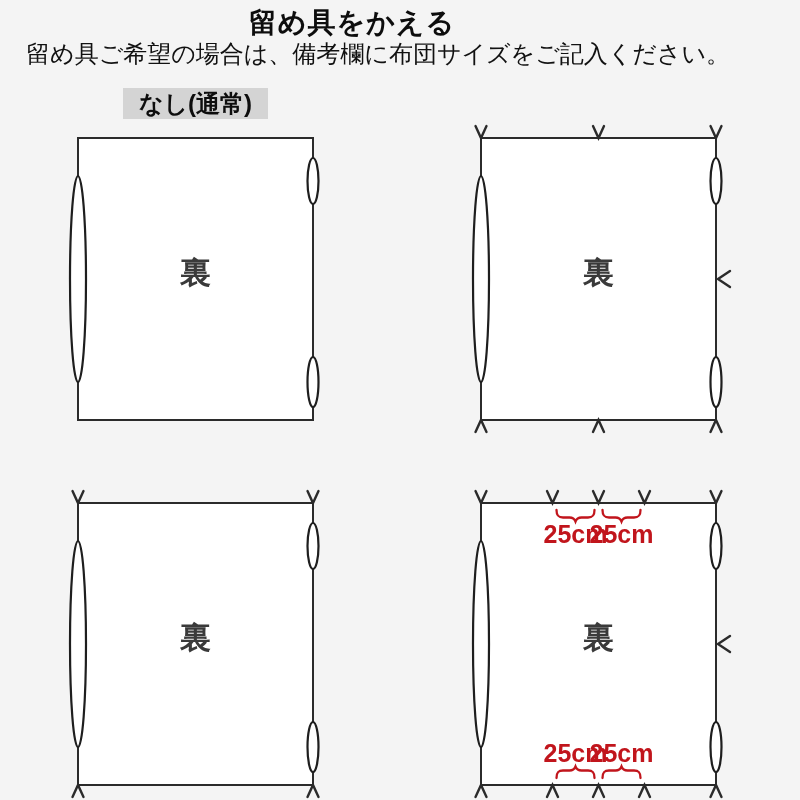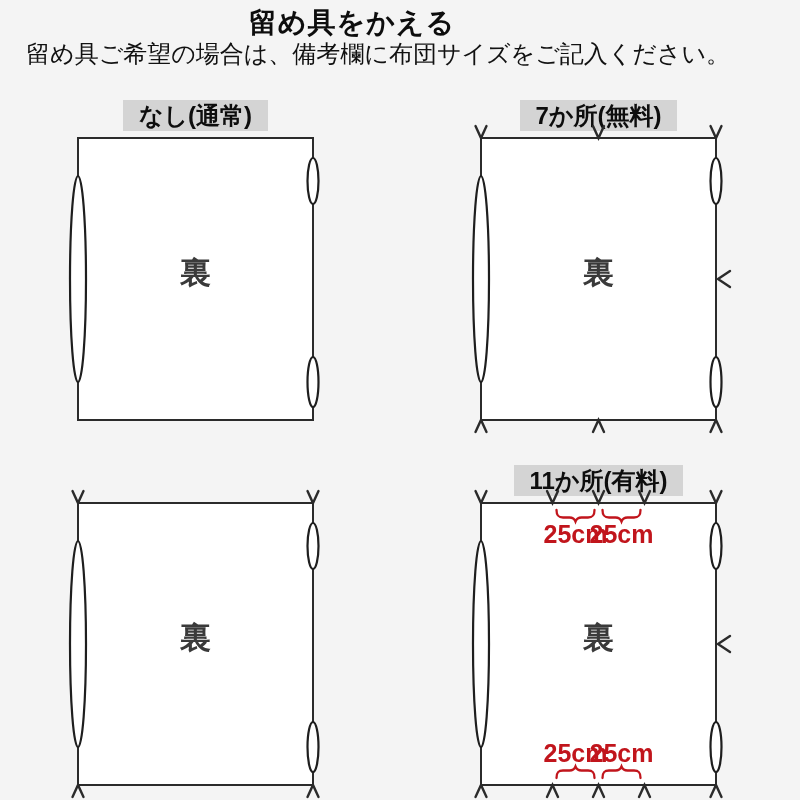--- a/index.html
+++ b/index.html
@@ -19,21 +19,21 @@
   }
   .subtitle {
     position: absolute; left: 0; top: 38px; width: 756px;
     text-align: center; font-size: 24px; font-weight: normal; color: #111;
   }
   .panel { position: absolute; width: 285px; height: 365px; }
   .panel-1 { left: 53px;  top: 88px; }
   .panel-2 { left: 456px; top: 88px; }
   .panel-3 { left: 53px;  top: 453px; }
   .panel-4 { left: 456px; top: 453px; }
-  .band-wrap { position: absolute; left: 0; top: 0; width: 100%; text-align: center; margin-top: 12px; }
+  .band-wrap { position: absolute; left: 0; top: 0; width: 100%; text-align: center; }
   .band {
     display: inline-block;
     background: #d4d4d4;
     color: #0d0d0d;
     font-size: 24px; font-weight: bold; line-height: 31px;
     padding: 0 16px;
   }
   .diagram { position: absolute; left: 0; top: 30px; }
   .outline { fill: #ffffff; stroke: #2b2b2b; stroke-width: 2; }
   .loop { fill: #ffffff; stroke: #1e1e1e; stroke-width: 2.2; }
@@ -57,23 +57,20 @@
     <svg class="diagram" width="285" height="330" viewBox="0 0 285 330">
       <rect class="outline" x="25" y="20" width="235" height="282"></rect>
       <ellipse class="loop" cx="25" cy="161" rx="8" ry="103"></ellipse>
       <ellipse class="loop" cx="260" cy="63" rx="5.5" ry="23"></ellipse>
       <ellipse class="loop" cx="260" cy="264" rx="5.5" ry="25"></ellipse>
       <text class="back-text" x="142.5" y="165" text-anchor="middle">裏</text>
     </svg>
   </section>
 
   <section class="panel panel-2">
-    <div class="band-wrap">
-      <span class="band">7か所(無料)</span>
-    </div>
     <svg class="diagram" width="285" height="330" viewBox="0 0 285 330">
       <rect class="outline" x="25" y="20" width="235" height="282"></rect>
       <ellipse class="loop" cx="25" cy="161" rx="8" ry="103"></ellipse>
       <ellipse class="loop" cx="260" cy="63" rx="5.5" ry="23"></ellipse>
       <ellipse class="loop" cx="260" cy="264" rx="5.5" ry="25"></ellipse>
       <g class="marks">
         <path d="M19.5 8 L25 20 L30.5 8"></path>
         <path d="M137 8 L142.5 20 L148 8"></path>
         <path d="M254.5 8 L260 20 L265.5 8"></path>
         <path d="M19.5 314 L25 302 L30.5 314"></path>
@@ -95,23 +92,20 @@
         <path d="M19.5 8 L25 20 L30.5 8"></path>
         <path d="M254.5 8 L260 20 L265.5 8"></path>
         <path d="M19.5 314 L25 302 L30.5 314"></path>
         <path d="M254.5 314 L260 302 L265.5 314"></path>
       </g>
       <text class="back-text" x="142.5" y="165" text-anchor="middle">裏</text>
     </svg>
   </section>
 
   <section class="panel panel-4">
-    <div class="band-wrap">
-      <span class="band">11か所(有料)</span>
-    </div>
     <svg class="diagram" width="285" height="330" viewBox="0 0 285 330">
       <rect class="outline" x="25" y="20" width="235" height="282"></rect>
       <ellipse class="loop" cx="25" cy="161" rx="8" ry="103"></ellipse>
       <ellipse class="loop" cx="260" cy="63" rx="5.5" ry="23"></ellipse>
       <ellipse class="loop" cx="260" cy="264" rx="5.5" ry="25"></ellipse>
       <g class="marks">
         <path d="M19.5 8 L25 20 L30.5 8"></path>
         <path d="M91 8 L96.5 20 L102 8"></path>
         <path d="M137 8 L142.5 20 L148 8"></path>
         <path d="M183 8 L188.5 20 L194 8"></path>

